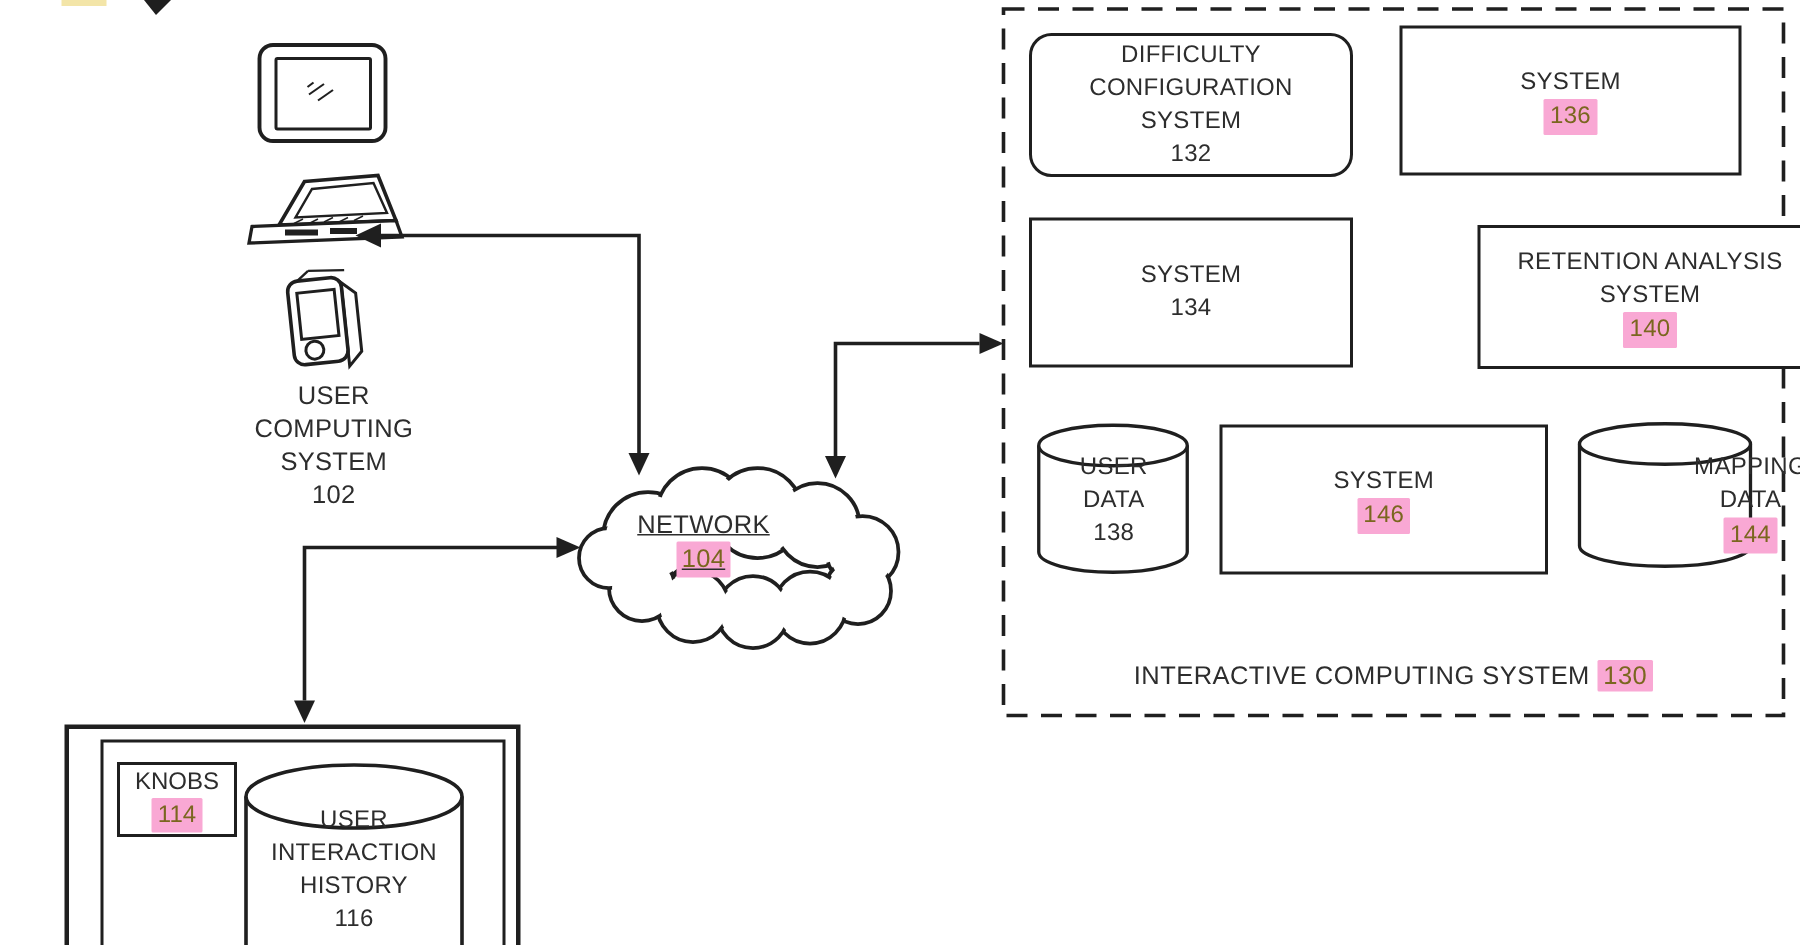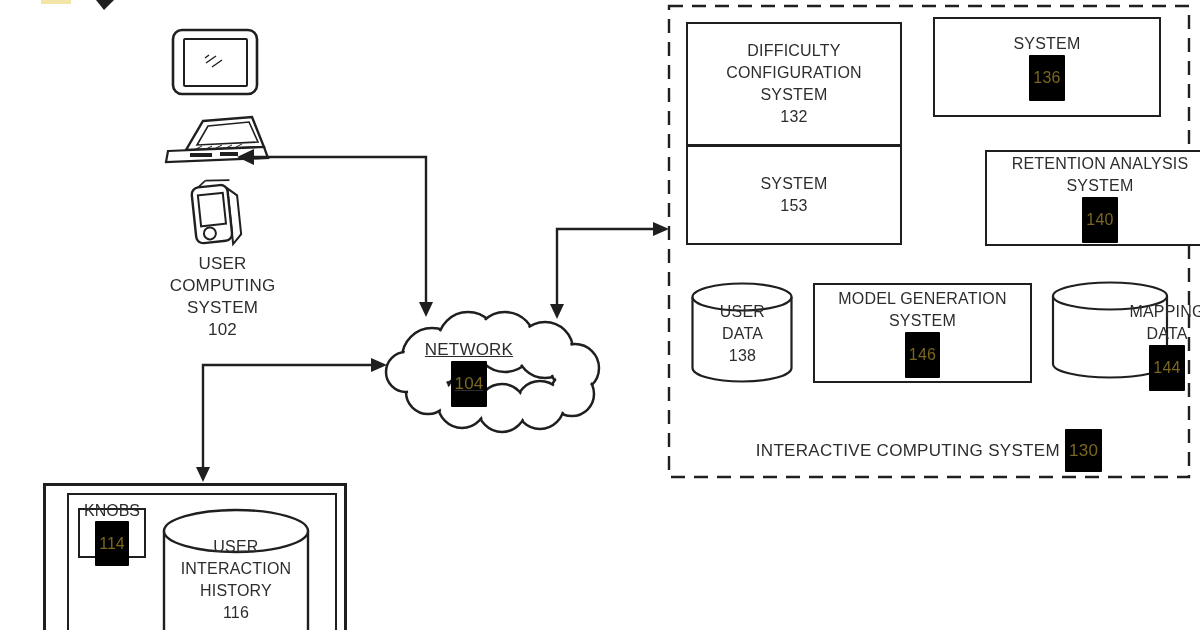--- a/index.html
+++ b/index.html
@@ -13,21 +13,21 @@
     border:2px solid #1f1f1f;background:#ffffff;
     display:flex;flex-direction:column;justify-content:center;align-items:center;
     text-align:center;font-size:16px;line-height:22px;letter-spacing:.2px;
   }
   .txt{
     display:flex;flex-direction:column;justify-content:flex-start;align-items:center;
     text-align:center;font-size:16px;line-height:22px;letter-spacing:.2px;
   }
   .txt17{font-size:17px;}
   .ref{margin-top:0;}
-  .hl{background:#000000;color:#7a661f;padding:12px 4px;border-radius:1px;}
+  .hl{background:#f9a8d4;color:#7a661f;padding:1px 4px;border-radius:1px;}
   .ics-label{
     text-align:center;font-size:17px;letter-spacing:.3px;white-space:nowrap;
   }
   .outer-box{border:3px solid #1f1f1f;background:transparent;}
   .inner-box{border:2px solid #1f1f1f;background:transparent;}
   .knobs-box{
     border:2px solid #1f1f1f;background:#ffffff;display:flex;flex-direction:column;
     justify-content:center;align-items:center;font-size:16px;line-height:21px;
   }
 </style>
@@ -145,70 +145,69 @@
     <div>COMPUTING</div>
     <div>SYSTEM</div>
     <div class="ref">102</div>
   </div>
 
   <div class="abs txt txt17" style="left:406px;top:339px;width:126px;text-decoration:underline;">
     <div>NETWORK</div>
     <div class="ref hl">104</div>
   </div>
 
-  <div class="abs box" style="left:686px;top:22px;width:216px;height:124px;">
+  <div class="abs box" style="left:686px;top:22px;width:216px;height:96px;border-radius:15px;">
     <div>DIFFICULTY</div>
     <div>CONFIGURATION</div>
     <div>SYSTEM</div>
     <div class="ref">132</div>
   </div>
 
   <div class="abs box" style="left:933px;top:17px;width:228px;height:100px;">
     <div>SYSTEM</div>
     <div class="ref hl">136</div>
   </div>
 
   <div class="abs box" style="left:686px;top:145px;width:216px;height:100px;">
     <div>SYSTEM</div>
-    <div class="ref">153</div>
+    <div class="ref">134</div>
   </div>
 
   <div class="abs box" style="left:937px;top:150px;width:230px;height:96px;margin-left:48px;">
     <div>RETENTION ANALYSIS</div>
     <div>SYSTEM</div>
     <div class="ref hl">140</div>
   </div>
 
   <div class="abs txt" style="left:694px;top:301px;width:97px;">
     <div>USER</div>
     <div>DATA</div>
     <div class="ref">138</div>
   </div>
 
   <div class="abs box" style="left:813px;top:283px;width:219px;height:100px;">
-    <div>MODEL GENERATION</div>
     <div>SYSTEM</div>
     <div class="ref hl">146</div>
   </div>
 
   <div class="abs txt" style="left:1103px;top:301px;width:128px;">
     <div>MAPPING</div>
     <div>DATA</div>
     <div class="ref hl">144</div>
   </div>
 
   <div class="abs ics-label" style="left:669px;top:441px;width:520px;">
     <span>INTERACTIVE COMPUTING SYSTEM</span>
     <span class="hl">130</span>
   </div>
 
   <div class="abs outer-box" style="left:43px;top:483px;width:304px;height:160px;"></div>
   <div class="abs inner-box" style="left:67px;top:493px;width:270px;height:150px;"></div>
 
-  <div class="abs knobs-box" style="left:78px;top:508px;width:68px;height:50px;">
+  <div class="abs knobs-box" style="left:78px;top:508px;width:80px;height:50px;">
     <div>KNOBS</div>
     <div class="ref hl">114</div>
   </div>
 
   <div class="abs txt" style="left:166px;top:536px;width:140px;">
     <div>USER</div>
     <div>INTERACTION</div>
     <div>HISTORY</div>
     <div class="ref">116</div>
   </div>

